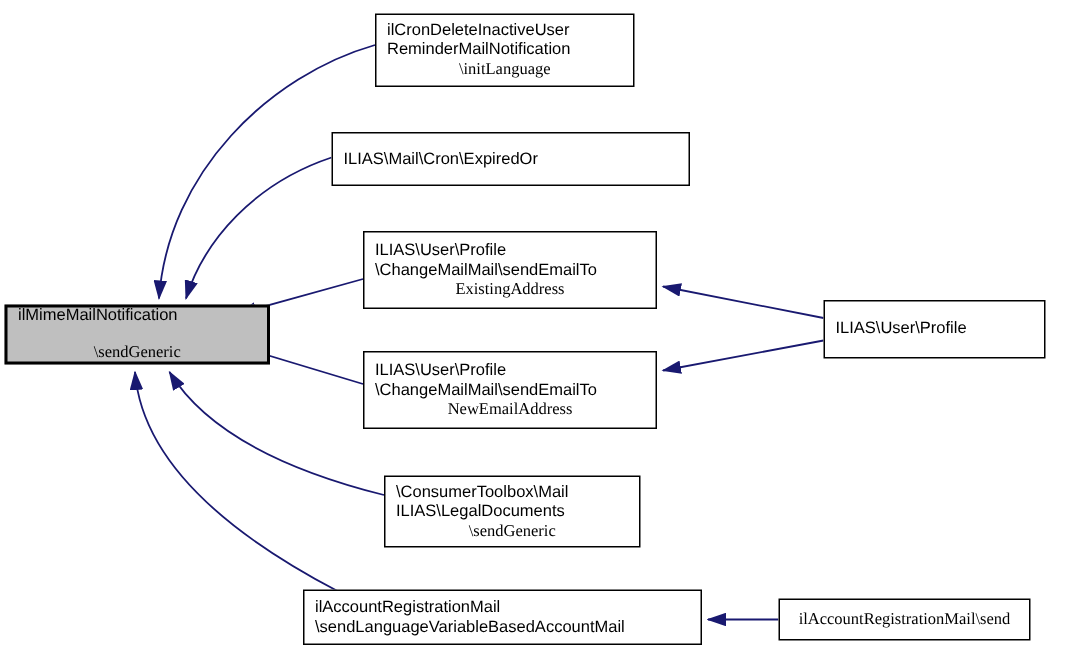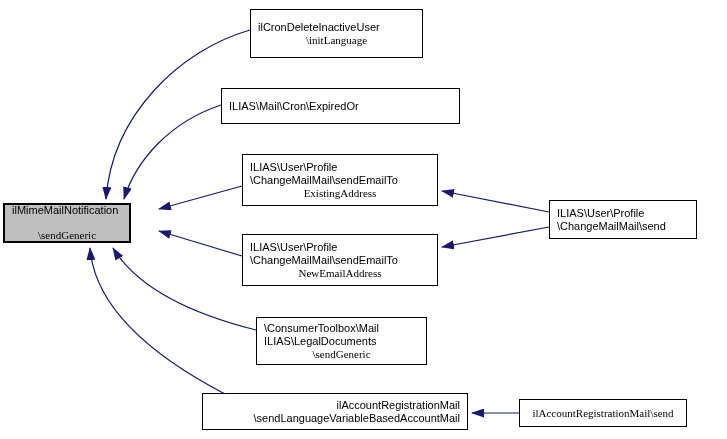--- a/index.html
+++ b/index.html
@@ -65,27 +65,28 @@
     <path class="edge" marker-end="url(#arrow)" d="M221,105 C170,122 136,160 124,199"></path>
     <path class="edge" marker-end="url(#arrow)" d="M242,186 L159,209"></path>
     <path class="edge" marker-end="url(#arrow)" d="M242,256 L159,231"></path>
     <path class="edge" marker-end="url(#arrow)" d="M256,330 C200,316 140,292 113,248"></path>
     <path class="edge" marker-end="url(#arrow)" d="M225,394 C160,360 95,312 90,248"></path>
     <path class="edge" marker-end="url(#arrow)" d="M549,212 L442,191"></path>
     <path class="edge" marker-end="url(#arrow)" d="M549,227 L442,247"></path>
     <path class="edge" marker-end="url(#arrow)" d="M519,413 L472,413"></path>
   </svg>
 
-  <div class="node focus" style="left:3px; top:203px; width:128px; height:40px;gap:12px;">
+  <div class="node focus" style="left:3px; top:203px; width:177px; height:40px;gap:12px;">
     <span class="ln">ilMimeMailNotification</span>
     <span class="ln c">\sendGeneric</span>
   </div>
 
   <div class="node" style="left:250px; top:9px; width:173px; height:49px;">
     <span class="ln">ilCronDeleteInactiveUser</span>
+    <span class="ln">ReminderMailNotification</span>
     <span class="ln c">\initLanguage</span>
   </div>
 
   <div class="node" style="left:221px; top:88px; width:239px; height:36px;">
     <span class="ln">ILIAS\Mail\Cron\ExpiredOr</span>
   </div>
 
   <div class="node" style="left:242px; top:154px; width:196px; height:52px;">
     <span class="ln">ILIAS\User\Profile</span>
     <span class="ln">\ChangeMailMail\sendEmailTo</span>
@@ -97,27 +98,26 @@
     <span class="ln">\ChangeMailMail\sendEmailTo</span>
     <span class="ln c">NewEmailAddress</span>
   </div>
 
   <div class="node" style="left:256px; top:317px; width:171px; height:48px;">
     <span class="ln">\ConsumerToolbox\Mail</span>
     <span class="ln">ILIAS\LegalDocuments</span>
     <span class="ln c">\sendGeneric</span>
   </div>
 
-  <div class="node" style="left:202px; top:393px; width:266px; height:37px;align-items:flex-end;">
+  <div class="node" style="left:202px; top:393px; width:266px; height:37px;">
     <span class="ln">ilAccountRegistrationMail</span>
     <span class="ln">\sendLanguageVariableBasedAccountMail</span>
   </div>
 
   <div class="node" style="left:549px; top:200px; width:148px; height:39px;">
     <span class="ln">ILIAS\User\Profile</span>
-    <span class="ln">\ChangeMailMail\send</span>
   </div>
 
   <div class="node" style="left:519px; top:399px; width:168px; height:27px;">
     <span class="ln c">ilAccountRegistrationMail\send</span>
   </div>
 
 </div>
 
 </body></html>

